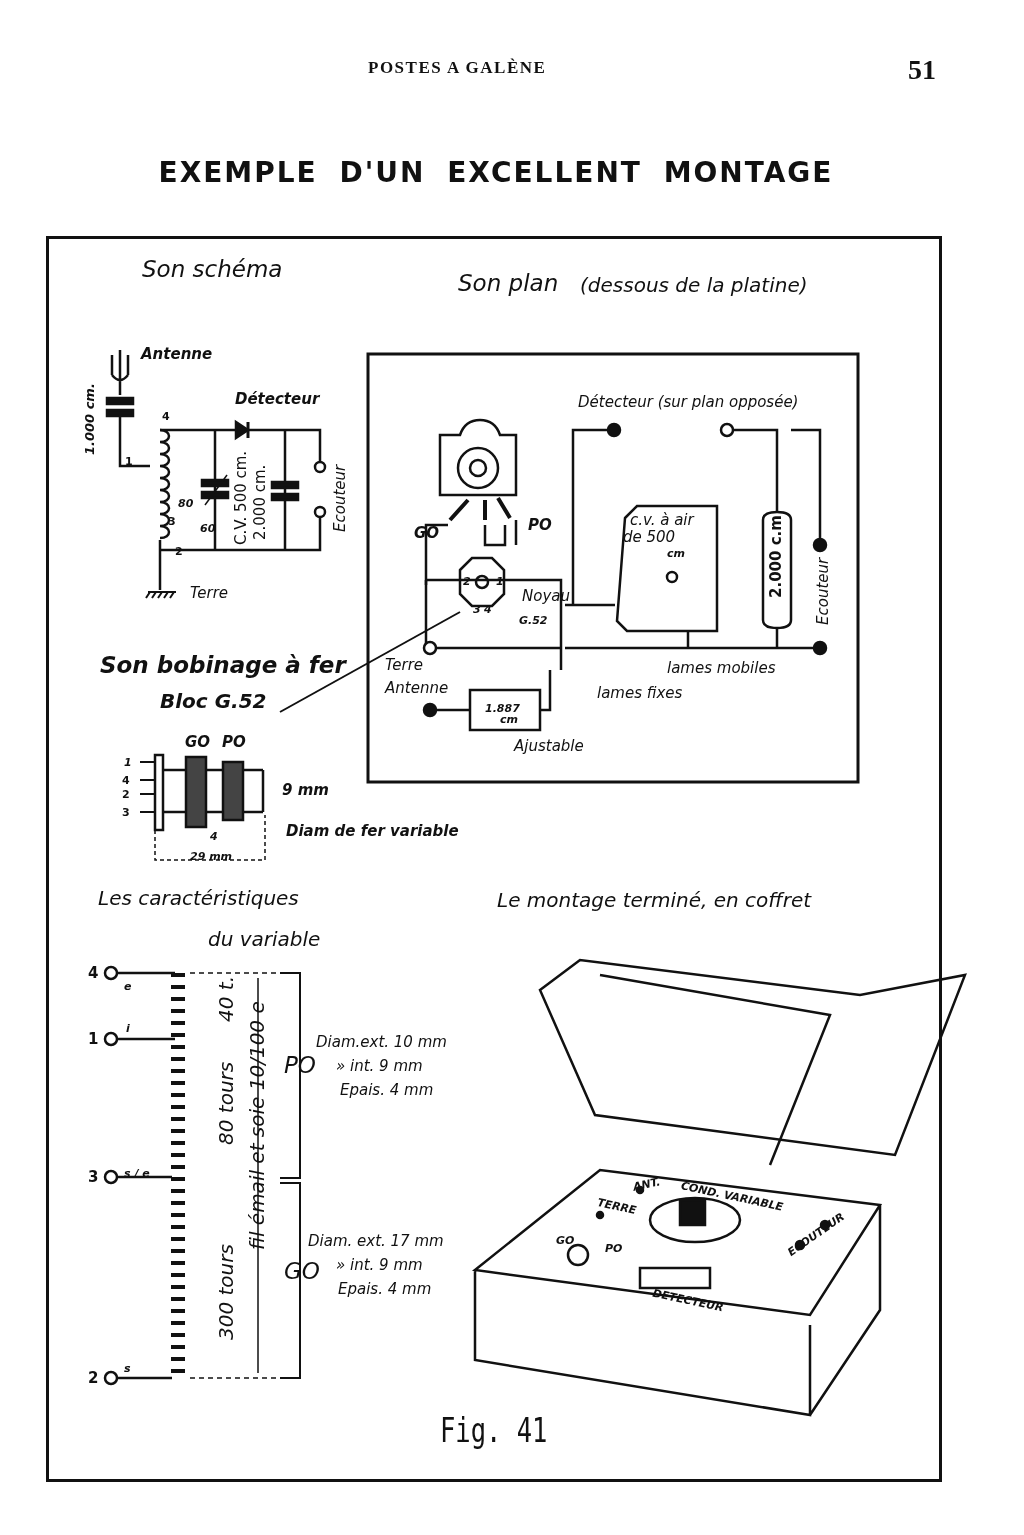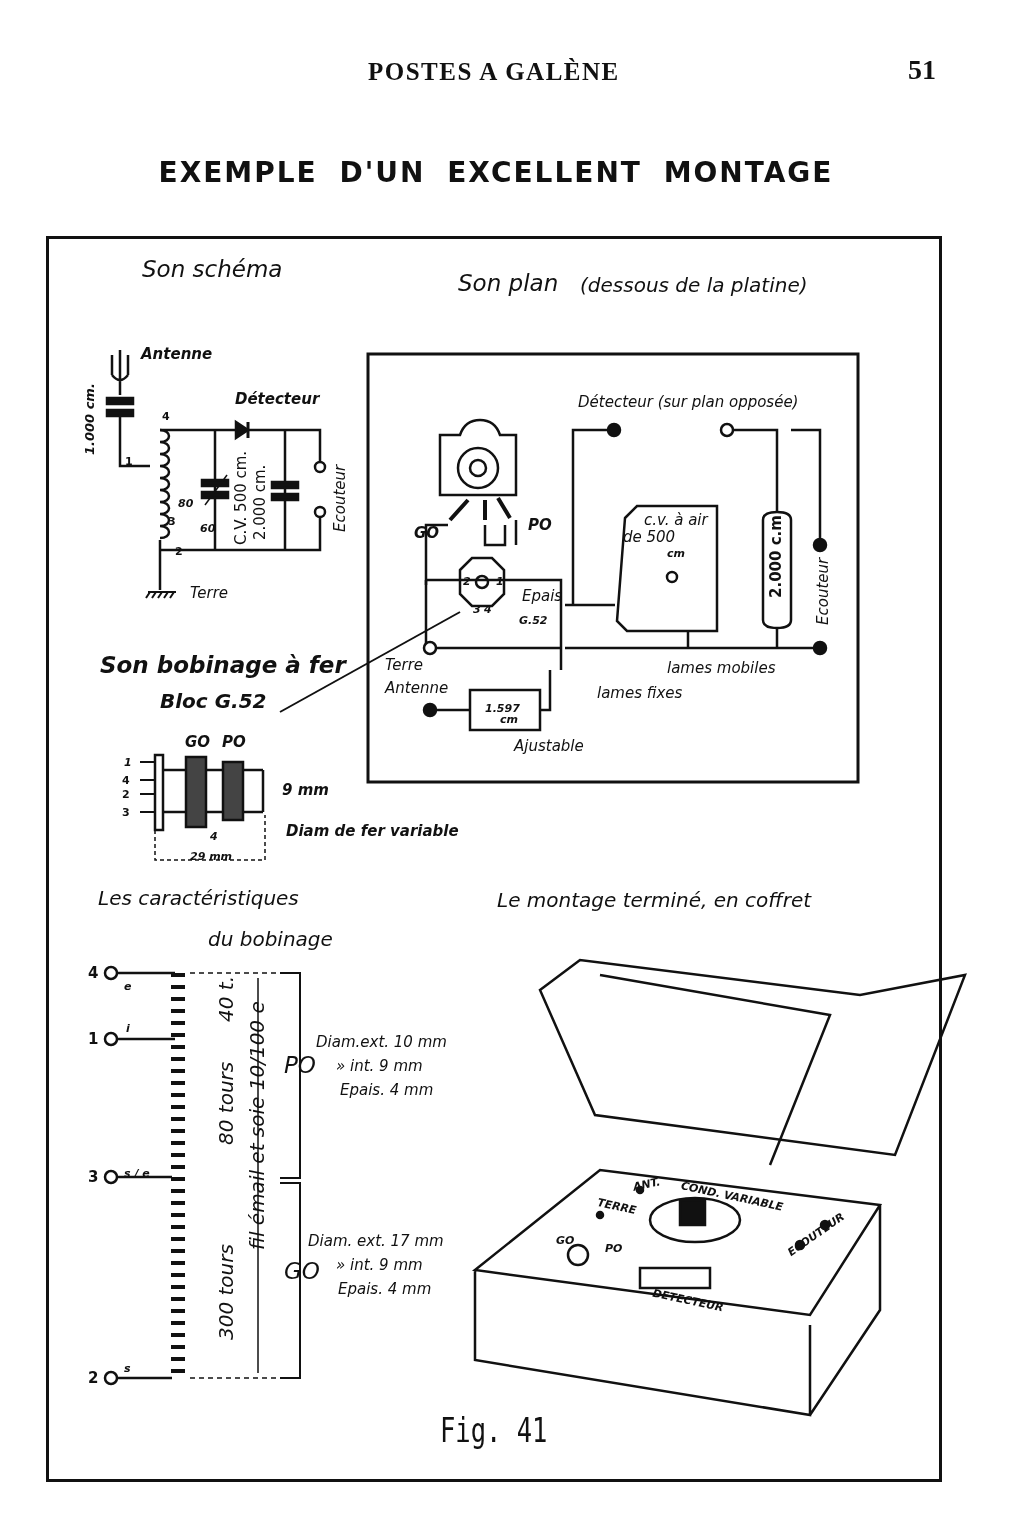--- a/index.html
+++ b/index.html
@@ -7,21 +7,21 @@
     width: 1024px; height: 1535px;
     background: #ffffff;
     position: relative;
     overflow: hidden;
     font-family: "Liberation Sans", sans-serif;
     color: #111;
   }
   .running-head {
     position: absolute; top: 58px; left: 368px;
     font-family: "Liberation Serif", serif;
-    font-weight: bold; font-size: 25px; letter-spacing: 1.5px;
+    font-weight: bold; font-size: 17px; letter-spacing: 1.5px;
   }
   .page-number {
     position: absolute; top: 54px; left: 908px;
     font-family: "Liberation Serif", serif;
     font-weight: bold; font-size: 28px;
   }
   .page-title {
     position: absolute; top: 156px; left: 0; width: 992px; text-align: center;
     font-family: "DejaVu Sans", sans-serif;
     font-weight: bold; font-size: 28px; letter-spacing: 2px; word-spacing: 10px;
@@ -157,50 +157,50 @@
 
 <div class="lbl h1" style="left:458px;top:270px">Son plan</div>
 <div class="lbl h2" style="left:580px;top:273px">(dessous de la platine)</div>
 <div class="lbl s" style="left:578px;top:393px">Détecteur (sur plan opposée)</div>
 <div class="lbl s b" style="left:414px;top:524px">GO</div>
 <div class="lbl s b" style="left:528px;top:516px">PO</div>
 <div class="lbl xs" style="left:463px;top:575px">2</div>
 <div class="lbl xs" style="left:496px;top:575px">1</div>
 <div class="lbl xs" style="left:473px;top:603px">3</div>
 <div class="lbl xs" style="left:484px;top:603px">4</div>
-<div class="lbl s" style="left:522px;top:587px">Epais</div>
+<div class="lbl s" style="left:522px;top:587px">Noyau</div>
 <div class="lbl xs" style="left:519px;top:614px">G.52</div>
-<div class="lbl s" style="left:644px;top:511px">c.v. à air</div>
+<div class="lbl s" style="left:630px;top:511px">c.v. à air</div>
 <div class="lbl s" style="left:623px;top:528px">de 500</div>
 <div class="lbl xs" style="left:667px;top:547px">cm</div>
 <div class="lbl s b vert" style="left:767px;top:598px;font-style:normal">2.000 c.m</div>
 <div class="lbl s vert" style="left:814px;top:625px">Ecouteur</div>
 <div class="lbl s" style="left:385px;top:656px">Terre</div>
 <div class="lbl s" style="left:385px;top:679px">Antenne</div>
-<div class="lbl xs" style="left:485px;top:702px">1.597</div>
+<div class="lbl xs" style="left:485px;top:702px">1.887</div>
 <div class="lbl xs" style="left:500px;top:713px">cm</div>
 <div class="lbl s" style="left:514px;top:737px">Ajustable</div>
 <div class="lbl s" style="left:667px;top:659px">lames mobiles</div>
 <div class="lbl s" style="left:597px;top:684px">lames fixes</div>
 
 <div class="lbl h1 b" style="left:100px;top:652px">Son bobinage à fer</div>
 <div class="lbl h2 b" style="left:160px;top:689px">Bloc G.52</div>
 <div class="lbl s b" style="left:185px;top:733px">GO</div>
 <div class="lbl s b" style="left:222px;top:733px">PO</div>
 <div class="lbl xs" style="left:124px;top:756px">1</div>
 <div class="lbl xs" style="left:122px;top:774px;font-style:normal">4</div>
 <div class="lbl xs" style="left:122px;top:788px;font-style:normal">2</div>
 <div class="lbl xs" style="left:122px;top:806px;font-style:normal">3</div>
 <div class="lbl s b" style="left:282px;top:781px">9 mm</div>
 <div class="lbl xs" style="left:210px;top:830px">4</div>
 <div class="lbl xs" style="left:190px;top:850px">29 mm</div>
 <div class="lbl s b" style="left:286px;top:822px">Diam de fer variable</div>
 
 <div class="lbl h2" style="left:98px;top:886px">Les caractéristiques</div>
-<div class="lbl h2" style="left:208px;top:927px">du bobinage</div>
+<div class="lbl h2" style="left:208px;top:927px">du variable</div>
 <div class="lbl s b" style="left:88px;top:964px;font-style:normal">4</div>
 <div class="lbl s b" style="left:88px;top:1030px;font-style:normal">1</div>
 <div class="lbl s b" style="left:88px;top:1168px;font-style:normal">3</div>
 <div class="lbl s b" style="left:88px;top:1369px;font-style:normal">2</div>
 <div class="lbl xs" style="left:124px;top:980px">e</div>
 <div class="lbl xs" style="left:126px;top:1022px">i</div>
 <div class="lbl xs" style="left:124px;top:1167px">s / e</div>
 <div class="lbl xs" style="left:124px;top:1362px">s</div>
 <div class="lbl h2 vert" style="left:214px;top:1022px">40 t.</div>
 <div class="lbl h2 vert" style="left:214px;top:1145px">80 tours</div>

